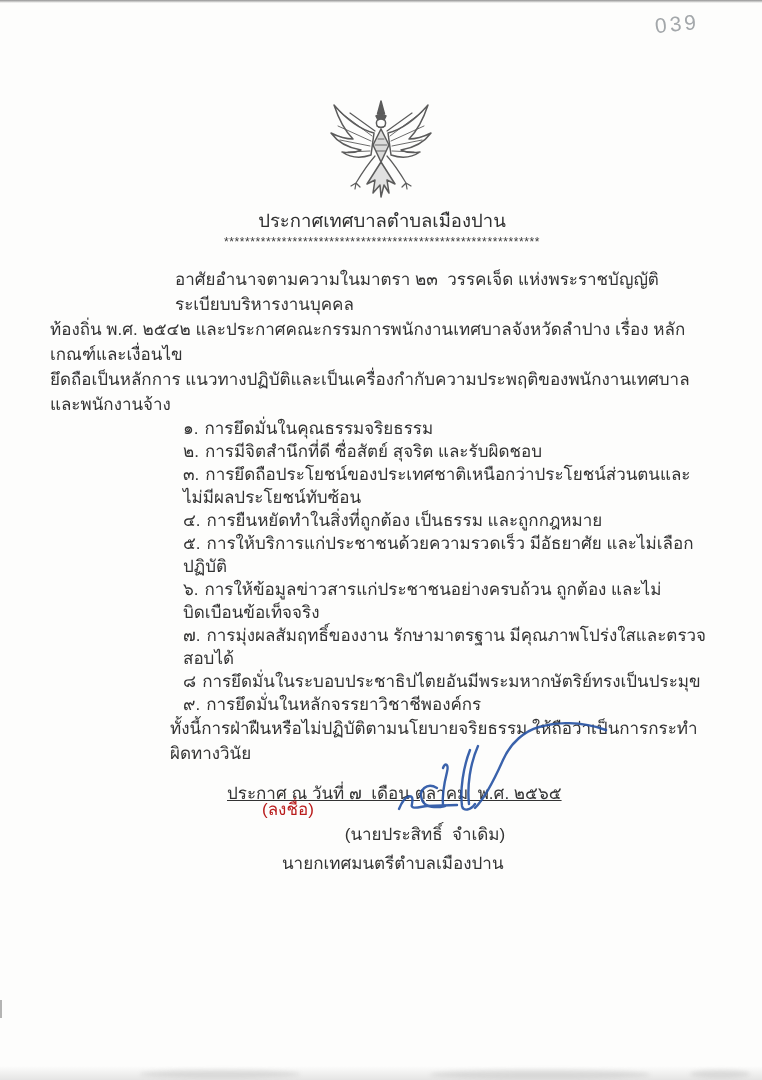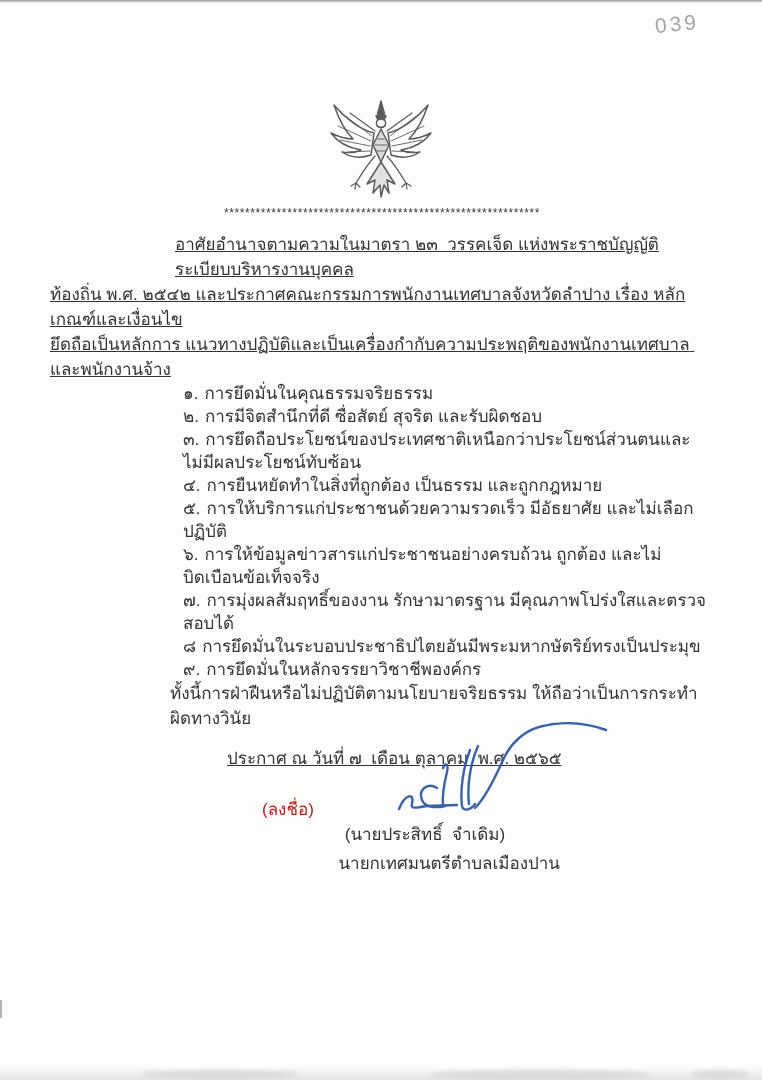--- a/index.html
+++ b/index.html
@@ -28,34 +28,34 @@
     font-size:21px;letter-spacing:3px;color:#a3a7aa;
     transform:rotate(-6deg);font-weight:400;
   }
 
   .emblem{position:absolute;top:98px;left:326px;width:110px;height:104px;}
   .emblem svg{width:100%;height:100%;}
 
   .doc{position:absolute;top:206px;left:50px;width:664px;}
   .title{ text-align:center;font-size:18.5px;line-height:29px;color:#2f2f2f;white-space:pre-wrap;}
   .divider{text-align:center;font-size:12px;line-height:14px;letter-spacing:.6px;color:#3a3a3a;overflow:hidden;}
-  .bodytext{margin-top:12px;text-decoration:underline;}
+  .bodytext{margin-top:18px;}
   .line{font-size:17px;line-height:25px;white-space:pre-wrap;color:#333;}
   .indent-p1{padding-left:125px;}
   .indent-p2{padding-left:70px;}
   .list{margin-top:0;}
   .list .line{line-height:23px;padding-left:133px;}
   .list .num{display:inline-block;margin-right:6px;}
   .closing{padding-left:120px;}
   .dateline{margin-top:15px;padding-left:177px;text-decoration:underline;}
 
   .sig-svg{position:absolute;left:385px;top:720px;width:230px;height:100px;}
   .sig-label{position:absolute;left:262px;top:795px;font-size:17px;color:#b91c1c;}
   .sig-name{position:absolute;left:290px;top:820px;width:270px;text-align:center;font-size:17px;color:#333;white-space:pre-wrap;}
-  .sig-pos{position:absolute;left:290px;top:849px;width:270px;text-align:right;font-size:17px;color:#333;}
+  .sig-pos{position:absolute;left:282px;top:849px;width:270px;text-align:left;font-size:17px;color:#333;}
 </style>
 </head>
 <body>
 
 <div class="page">
 
   <div class="scan-top-edge"></div>
   <div class="scan-left-mark"></div>
   <div class="scan-bottom"></div>
   <div class="smudge s1"></div>
@@ -85,20 +85,21 @@
       <path d="M49 45 L61 45 M50.5 51 L59.5 51 M52 39 L58 39" stroke-width="0.9"></path>
 
       <path d="M55 62 L41 84 L49 80 L47 93 L54 85 L55 97 L58 85 L63 93 L61 80 L69 84 Z" fill="#5a5a5a" fill-opacity="0.2"></path>
 
       <path d="M49 56 C42 64 36 73 30 83 M30 83 l-5 3 M30 83 l-1 6 M30 83 l4 4" stroke-width="1.2"></path>
       <path d="M61 56 C68 64 74 73 80 83 M80 83 l5 3 M80 83 l1 6 M80 83 l-4 4" stroke-width="1.2"></path>
     </svg>
   </div>
 
   <div class="doc">
+    <div class="title">ประกาศเทศบาลตำบลเมืองปาน</div>
     <div class="divider">************************************************************</div>
 
     <div class="bodytext">
       <div class="line indent-p1">อาศัยอำนาจตามความในมาตรา ๒๓  วรรคเจ็ด แห่งพระราชบัญญัติระเบียบบริหารงานบุคคล</div>
       <div class="line">ท้องถิ่น พ.ศ. ๒๕๔๒ และประกาศคณะกรรมการพนักงานเทศบาลจังหวัดลำปาง เรื่อง หลักเกณฑ์และเงื่อนไข</div>
       <div class="line">ยึดถือเป็นหลักการ แนวทางปฏิบัติและเป็นเครื่องกำกับความประพฤติของพนักงานเทศบาล และพนักงานจ้าง</div>
     </div>
 
     <div class="list">
       <div class="line"><span class="num">๑.</span><span>การยึดมั่นในคุณธรรมจริยธรรม</span></div>

